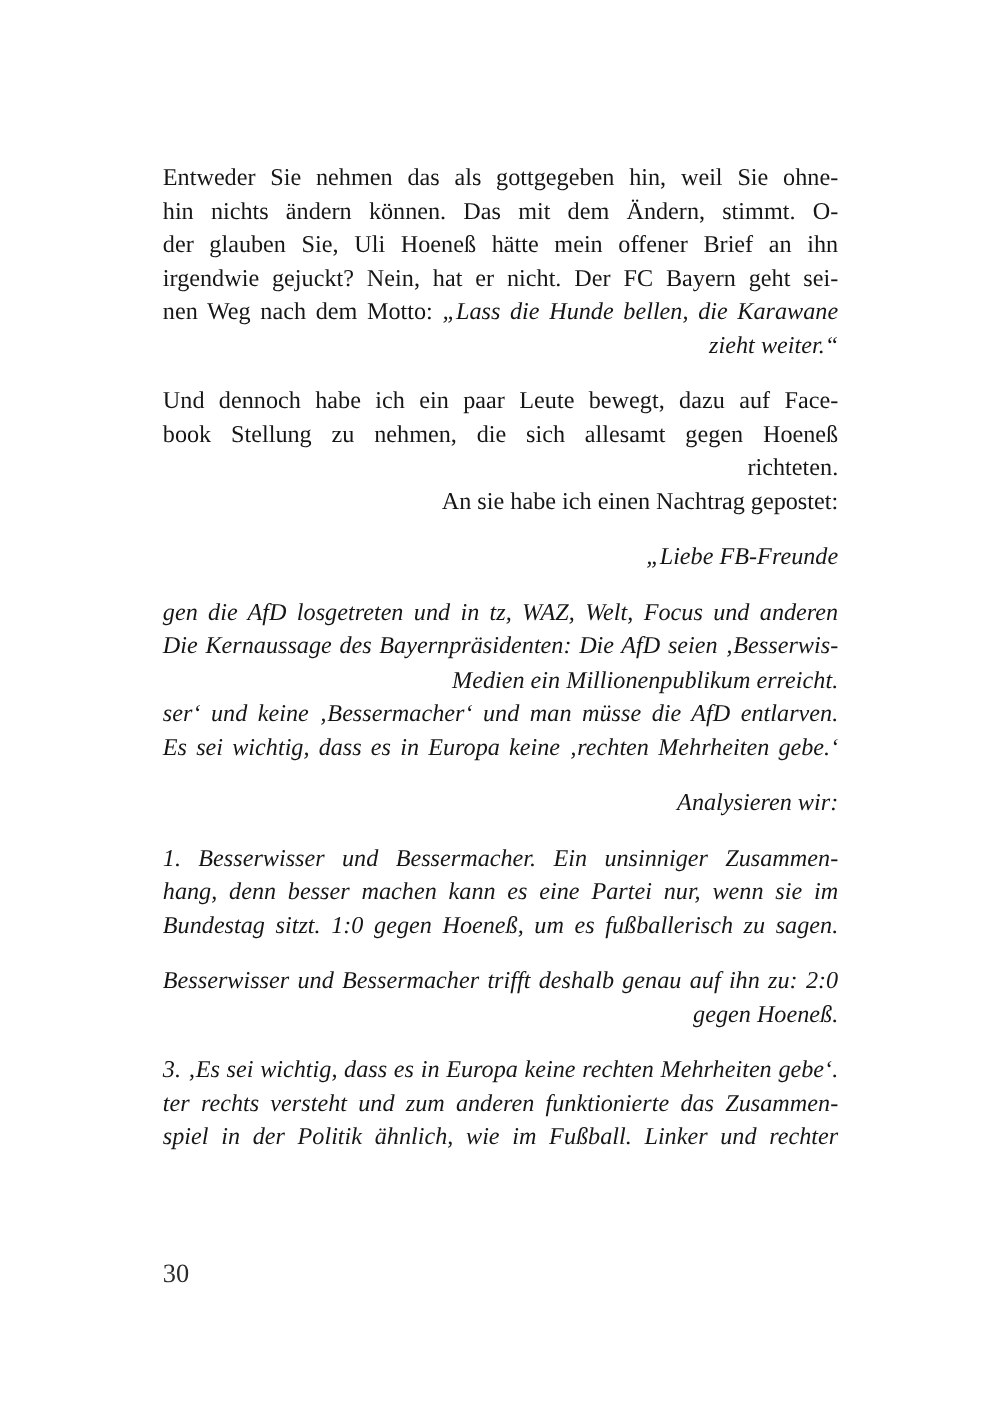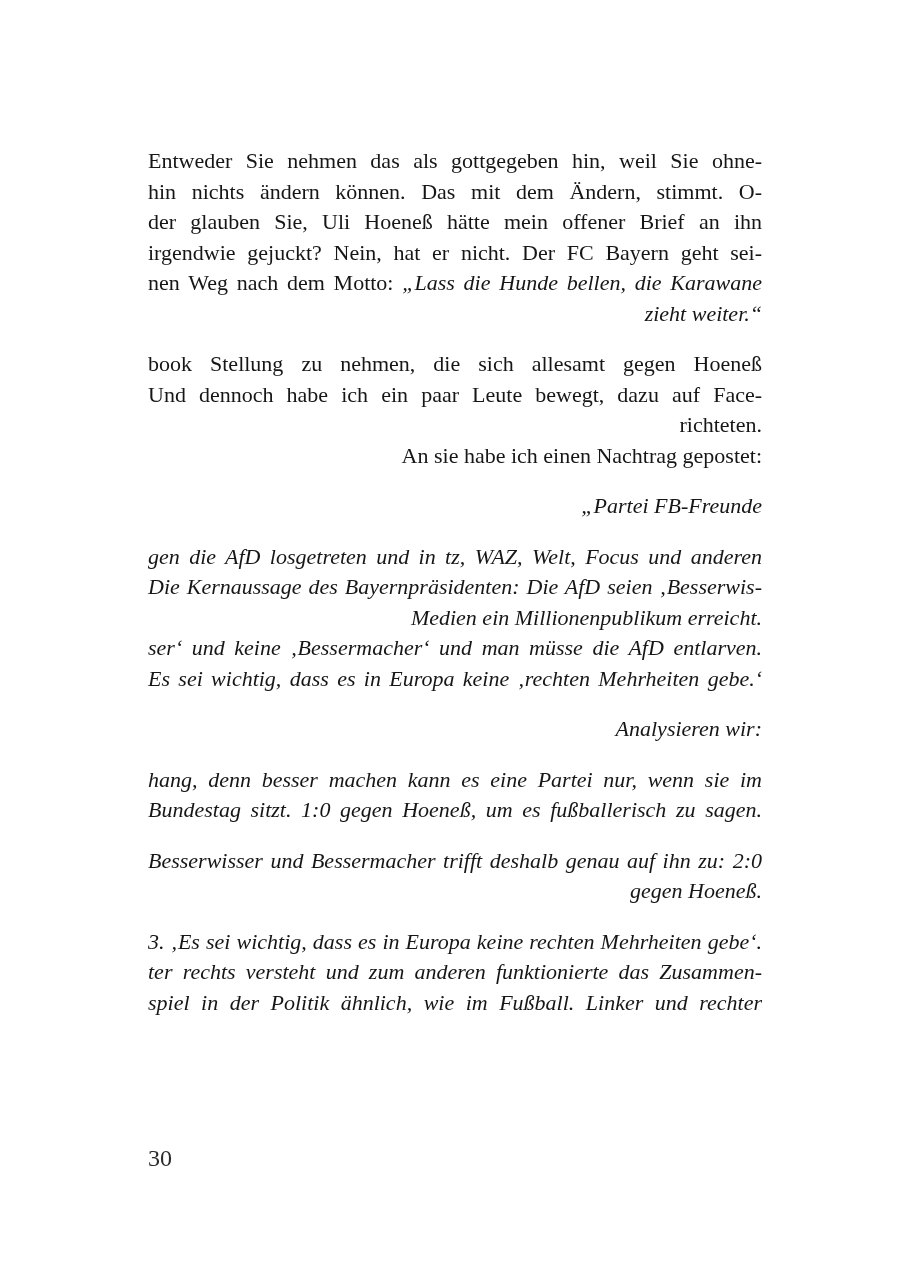--- a/index.html
+++ b/index.html
@@ -71,43 +71,44 @@
     <section class="para rm">
       <div class="ln j">Entweder Sie nehmen das als gottgegeben hin, weil Sie ohne-</div>
       <div class="ln j">hin nichts ändern können. Das mit dem Ändern, stimmt. O-</div>
       <div class="ln j">der glauben Sie, Uli Hoeneß hätte mein offener Brief an ihn</div>
       <div class="ln j">irgendwie gejuckt? Nein, hat er nicht. Der FC Bayern geht sei-</div>
       <div class="ln j"><span class="rm">nen Weg nach dem Motto: </span><span class="it">„Lass die Hunde bellen, die Karawane</span></div>
       <div class="ln l it">zieht weiter.“</div>
     </section>
 
     <section class="para rm">
+      <div class="ln j">Und dennoch habe ich ein paar Leute bewegt, dazu auf Face-</div>
       <div class="ln j">book Stellung zu nehmen, die sich allesamt gegen Hoeneß</div>
-      <div class="ln j">Und dennoch habe ich ein paar Leute bewegt, dazu auf Face-</div>
       <div class="ln l">richteten.</div>
       <div class="ln l">An sie habe ich einen Nachtrag gepostet:</div>
     </section>
 
     <section class="para it">
-      <div class="ln l">„Partei FB-Freunde</div>
+      <div class="ln l">„Liebe FB-Freunde</div>
     </section>
 
     <section class="para it">
       <div class="ln j">gen die AfD losgetreten und in tz, WAZ, Welt, Focus und anderen</div>
       <div class="ln j">Die Kernaussage des Bayernpräsidenten: Die AfD seien ‚Besserwis-</div>
       <div class="ln l">Medien ein Millionenpublikum erreicht.</div>
       <div class="ln j">ser‘ und keine ‚Bessermacher‘ und man müsse die AfD entlarven.</div>
       <div class="ln j">Es sei wichtig, dass es in Europa keine ‚rechten Mehrheiten gebe.‘</div>
     </section>
 
     <section class="para it">
       <div class="ln l">Analysieren wir:</div>
     </section>
 
     <section class="para it">
+      <div class="ln j">1. Besserwisser und Bessermacher. Ein unsinniger Zusammen-</div>
       <div class="ln j">hang, denn besser machen kann es eine Partei nur, wenn sie im</div>
       <div class="ln j">Bundestag sitzt. 1:0 gegen Hoeneß, um es fußballerisch zu sagen.</div>
     </section>
 
     <section class="para it">
       <div class="ln j">Besserwisser und Bessermacher trifft deshalb genau auf ihn zu: 2:0</div>
       <div class="ln l">gegen Hoeneß.</div>
     </section>
 
     <section class="para it">

